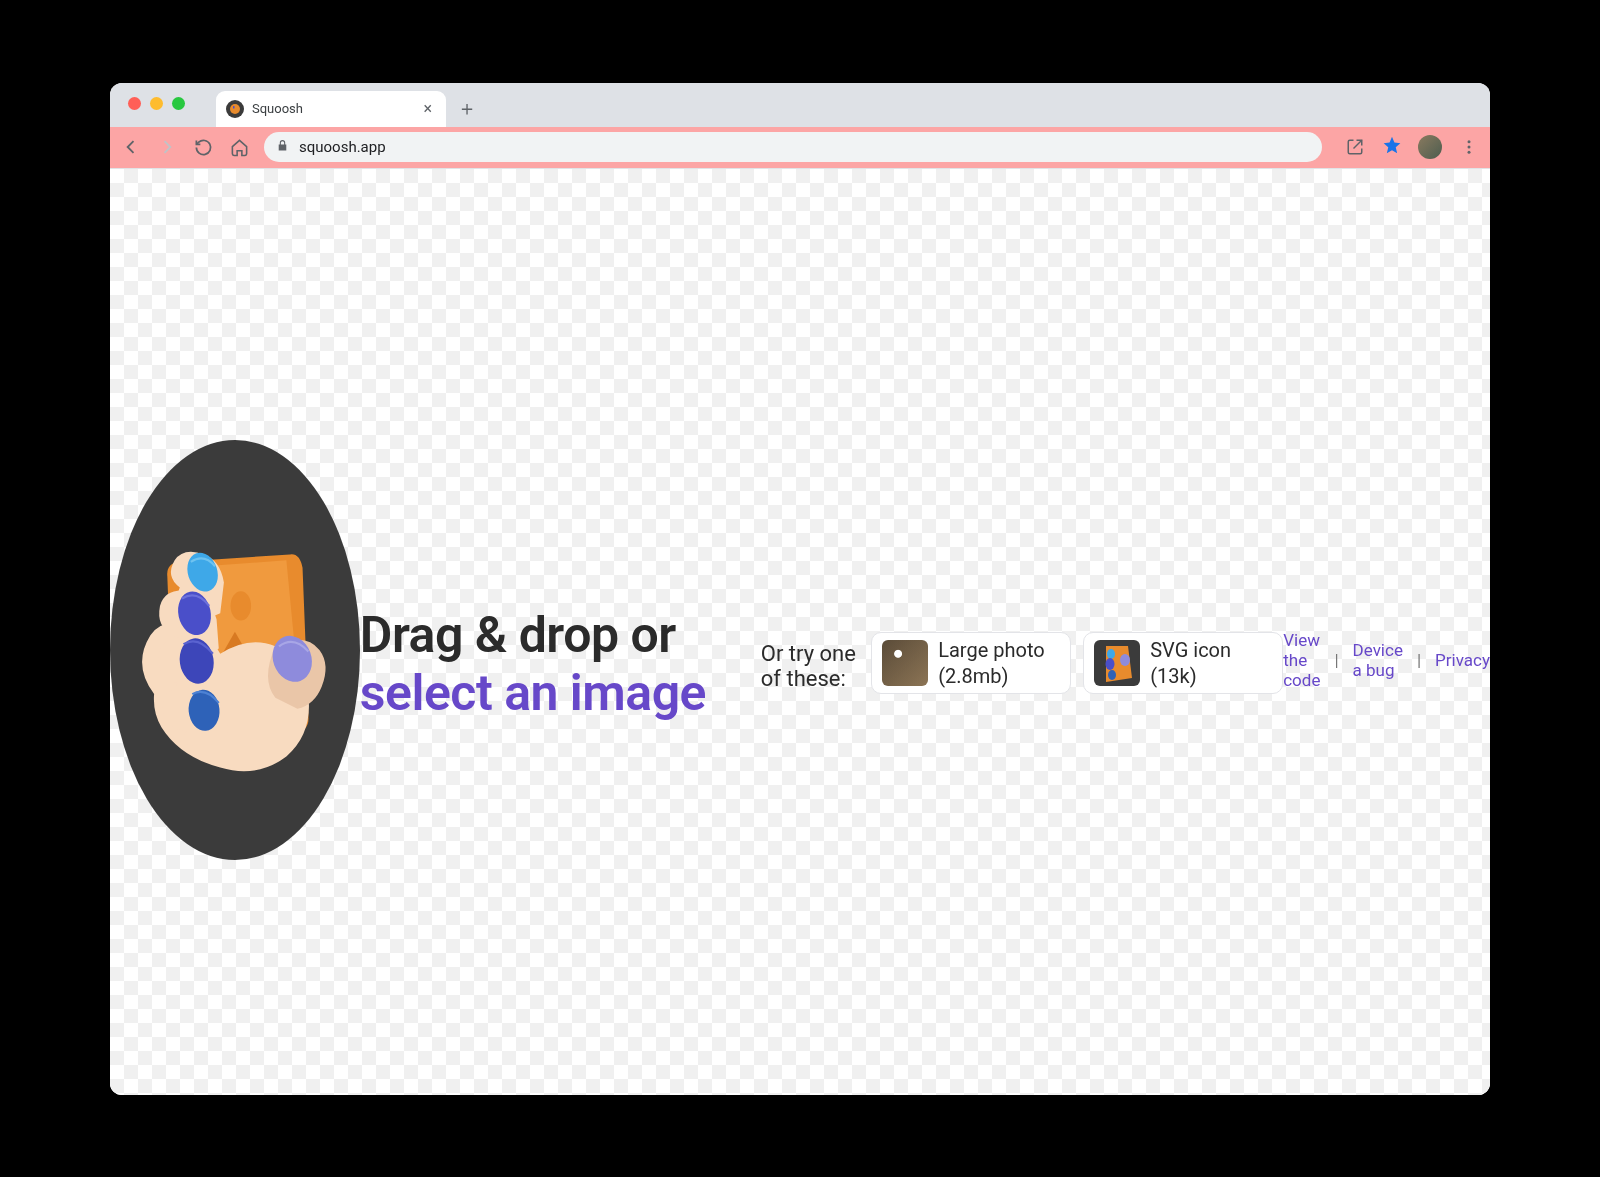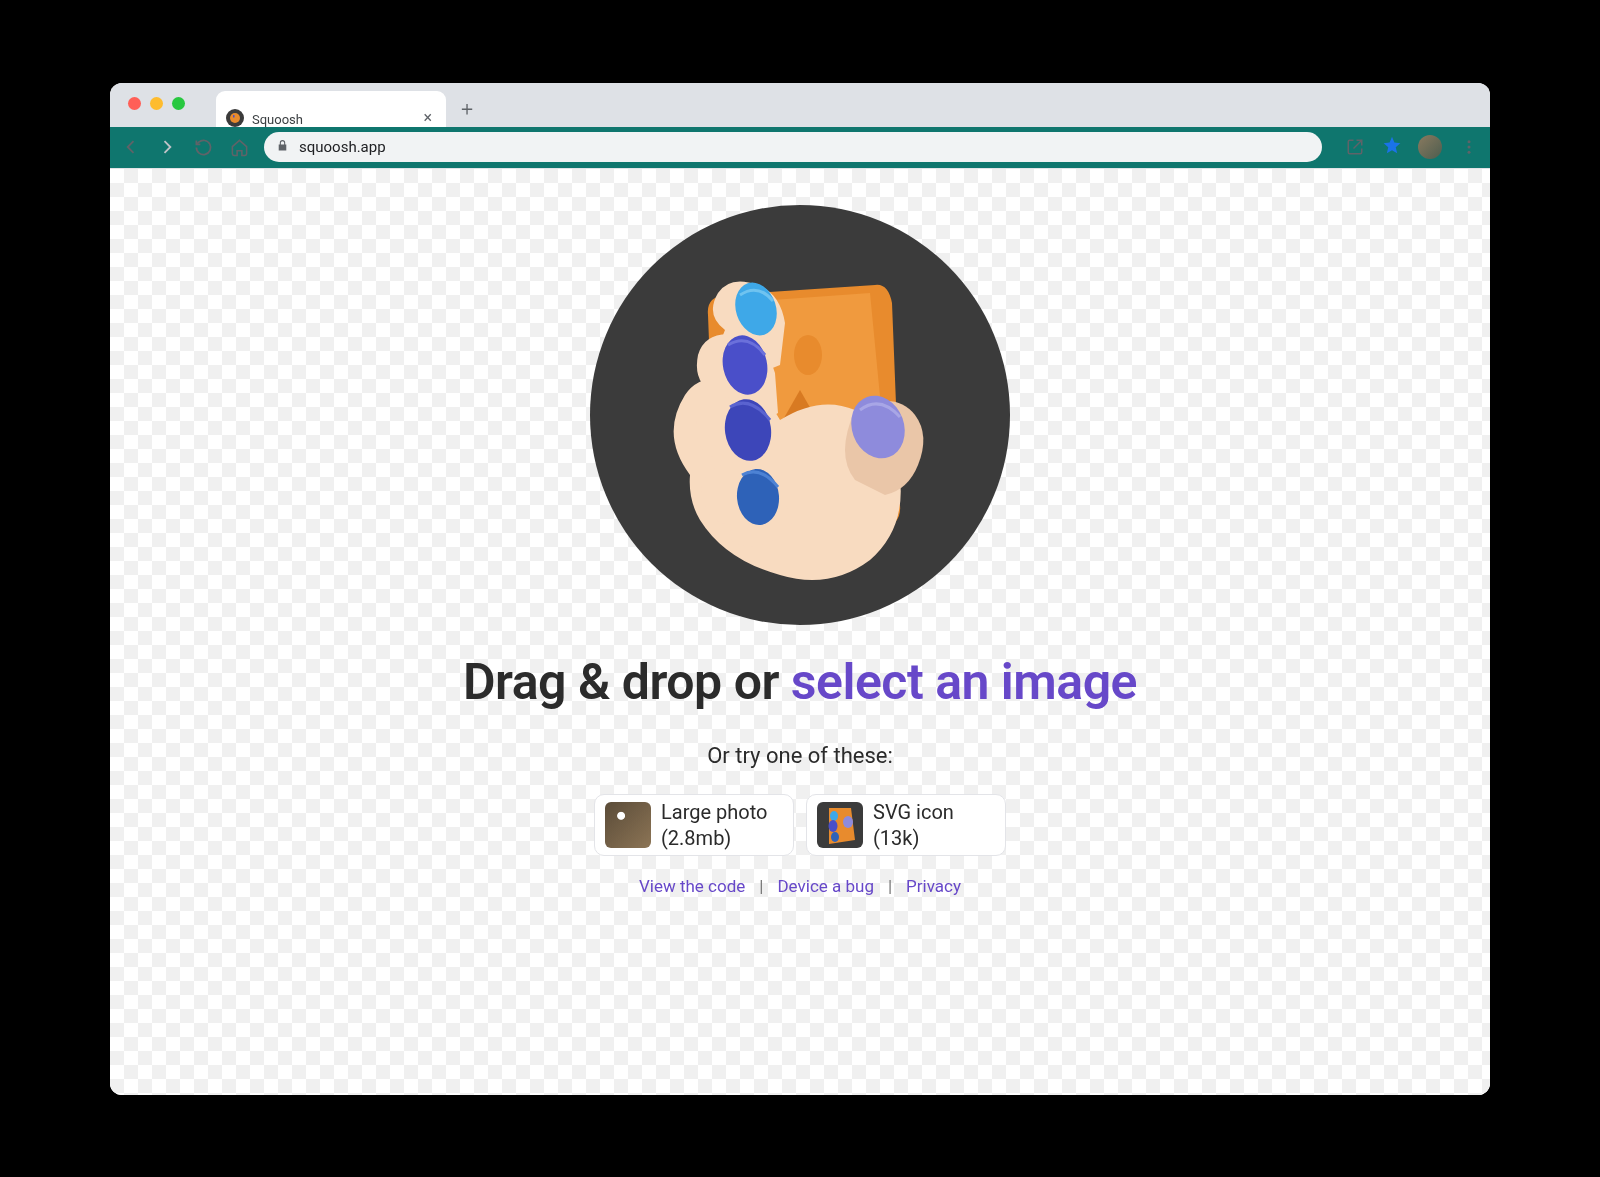--- a/index.html
+++ b/index.html
@@ -42,21 +42,21 @@
   .dot.red { background: #ff5f57; }
   .dot.yellow { background: #febc2e; }
   .dot.green { background: #28c840; }
   .tab {
     margin-left: 92px;
     height: 36px;
     width: 230px;
     background: #fff;
     border-radius: 9px 9px 0 0;
     display: flex;
-    align-items: flex-end;
+    align-items: center;
     padding: 0 10px;
     gap: 8px;
     font-size: 13px;
     color: #3c4043;
     position: relative;
   }
   .tab .favicon {
     width: 18px; height: 18px; border-radius: 50%;
     background: #3b3b3b;
     display:flex;align-items:center;justify-content:center;
@@ -65,21 +65,21 @@
   .tab .title { flex: 1; white-space: nowrap; overflow: hidden; text-overflow: ellipsis; }
   .tab .closex { font-size: 16px; color:#5f6368; cursor:pointer; padding:0 4px;}
   .newtab {
     width: 30px; height: 30px; display:flex;align-items:center;justify-content:center;
     color:#5f6368; font-size:20px; margin-left:6px; margin-bottom:3px; cursor:pointer;
     border-radius:50%;
   }
   
   .toolbar {
     height: 42px;
-    background: #0f766e;
+    background: #fca5a5;
     border-bottom: 1px solid #e1e3e6;
     display:flex;
     align-items:center;
     padding: 0 10px;
     gap: 14px;
     text-align: right;
   }
   .tbtn { width:22px; height:22px; display:flex;align-items:center;justify-content:center;color:#5f6368; cursor:pointer;}
   .tbtn.disabled{color:#bfc2c6;cursor:default;}
   .addrwrap {
@@ -104,21 +104,21 @@
     position:relative;
     background-color:#fff;
     background-image:
       linear-gradient(45deg,#f0f0f0 25%,transparent 25%),
       linear-gradient(-45deg,#f0f0f0 25%,transparent 25%),
       linear-gradient(45deg,transparent 75%,#f0f0f0 75%),
       linear-gradient(-45deg,transparent 75%,#f0f0f0 75%);
     background-size: 28px 28px;
     background-position: 0 0, 0 14px, 14px -14px, -14px 0;
     display:flex;
-    flex-direction:column;
+    flex-direction:row;
     align-items:center;
     padding-top: 36px;
   }
   .logo-circle{
     width: 420px; height: 420px; border-radius:50%;
     background:#3b3b3b;
     display:flex;align-items:center;justify-content:center;
     overflow:hidden;
   }
   .logo-circle svg{ width: 340px; height: 340px; }

